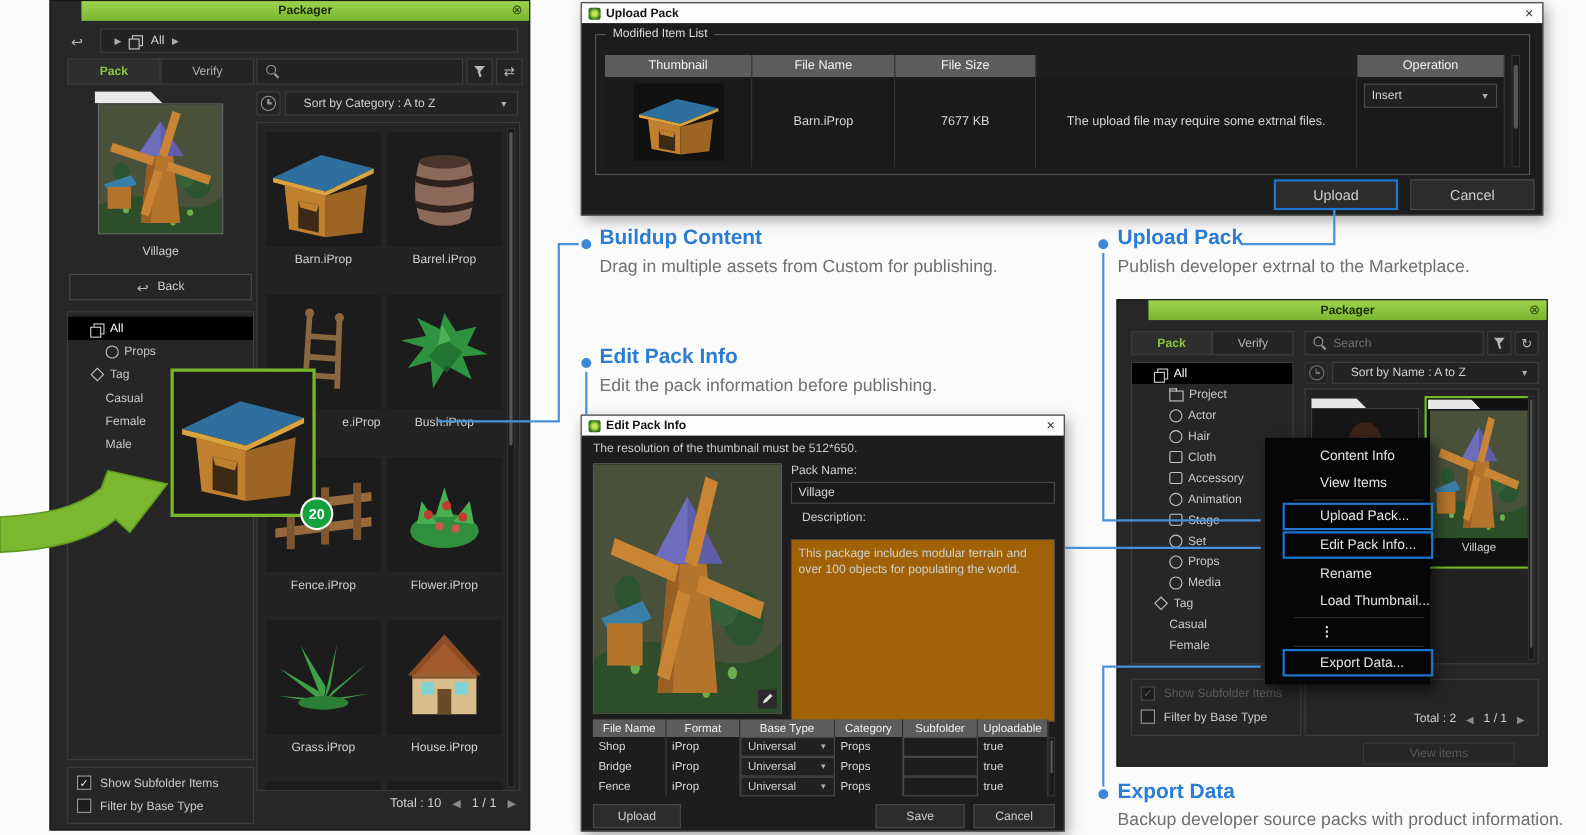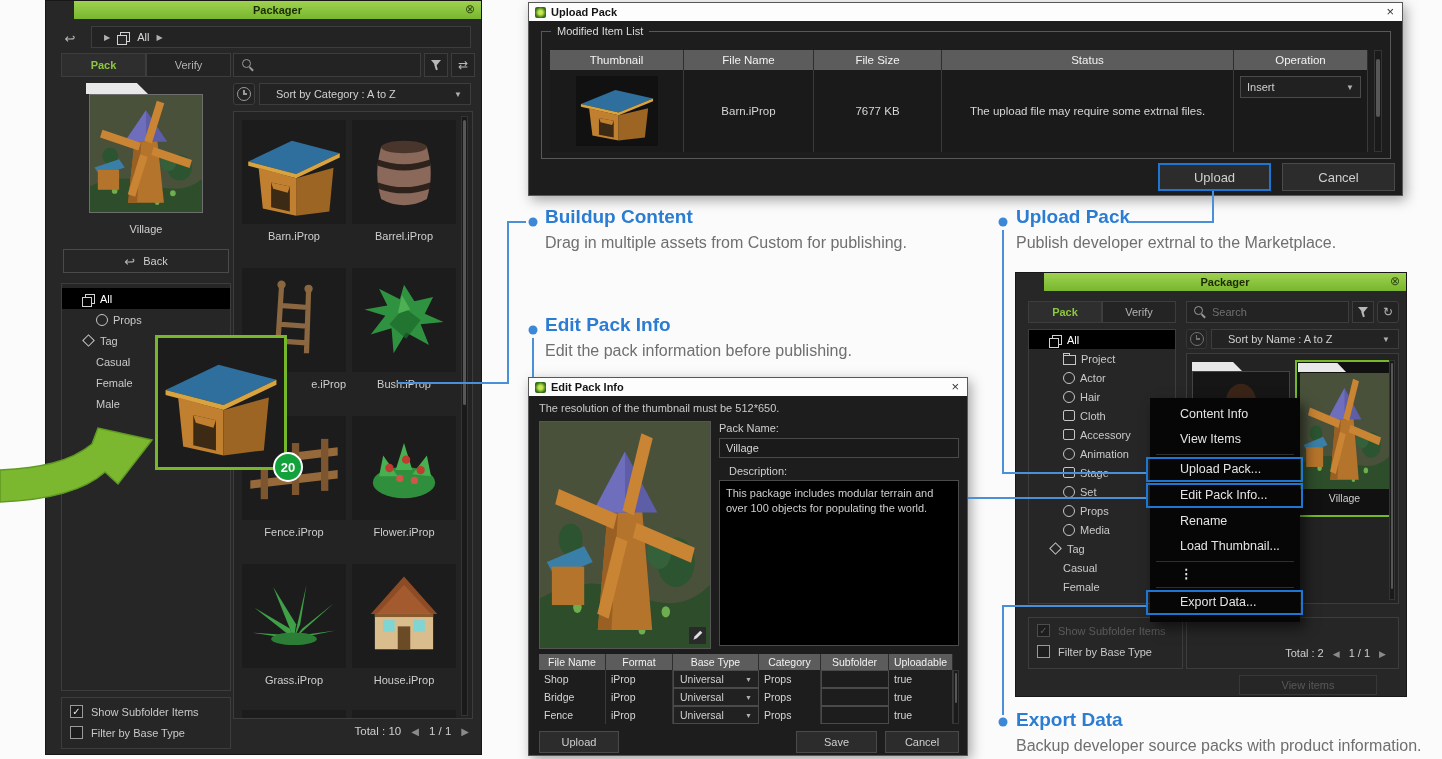--- a/index.html
+++ b/index.html
@@ -368,21 +368,20 @@
       <span class="dlg-ico"></span>
       <span>Upload Pack</span>
       <span class="dlg-x">×</span>
     </div>
     <div class="fieldset" style="left:12px;top:28px;width:850px;height:128px;">
       <span class="legend">Modified Item List</span>
 
       <div class="th" style="left:8px;top:18px;width:134px;">Thumbnail</div>
       <div class="th" style="left:142px;top:18px;width:130px;">File Name</div>
       <div class="th" style="left:272px;top:18px;width:128px;">File Size</div>
-      <div class="th" style="left:400px;top:18px;width:292px;">Status</div>
       <div class="th" style="left:692px;top:18px;width:134px;">Operation</div>
 
       <div class="tdcell" style="left:8px;top:38px;width:134px;height:82px;background:#1a1a1a;">
         <div style="width:82px;height:70px;background:#111;">
           <svg class="thumb-svg" viewBox="0 0 100 100" preserveAspectRatio="none">
               <use href="#sym-barn"></use>
             </svg>
         </div>
       </div>
       <div class="tdcell" style="left:142px;top:38px;width:130px;height:82px;background:#1a1a1a;">Barn.iProp</div>
@@ -415,21 +414,21 @@
         </svg>
       <div class="edit-pencil" style="right:4px;bottom:4px;">
         <svg width="11" height="11" viewBox="0 0 16 16">
             <path d="M2 14 L4 9 L12 1 L15 4 L7 12 Z" fill="#e0e0e0"></path>
           </svg>
       </div>
     </div>
     <div class="abs" style="left:190px;top:44px;font-size:11px;color:#cfcfcf;">Pack Name:</div>
     <input class="abs" style="left: 190px; top: 60px; width: 240px; height: 20px; background: rgb(26, 26, 26); border: 1px solid rgb(74, 74, 74); color: rgb(214, 214, 214); font-size: 11px; padding: 0px 6px; font-family: &quot;Liberation Sans&quot;, sans-serif;" value="Village">
     <div class="abs" style="left:200px;top:87px;font-size:11px;color:#cfcfcf;">Description:</div>
-    <div class="abs" style="left:190px;top:102px;width:240px;height:166px;background:#000000;border:1px solid #4a4a4a;color:#cfcfcf;font-size:11px;padding:5px 6px;line-height:1.35;">This package includes modular terrain and over 100 objects for populating the world.</div>
+    <div class="abs" style="left:190px;top:112px;width:240px;height:166px;background:#a16207;border:1px solid #4a4a4a;color:#cfcfcf;font-size:11px;padding:5px 6px;line-height:1.35;">This package includes modular terrain and over 100 objects for populating the world.</div>
 
     <div class="abs" style="left:10px;top:276px;width:420px;height:70px;">
       <div class="th" style="left:0;top:0;width:67px;height:16px;font-size:10.5px;">File Name</div>
       <div class="th" style="left:67px;top:0;width:67px;height:16px;font-size:10.5px;">Format</div>
       <div class="th" style="left:134px;top:0;width:86px;height:16px;font-size:10.5px;">Base Type</div>
       <div class="th" style="left:220px;top:0;width:62px;height:16px;font-size:10.5px;">Category</div>
       <div class="th" style="left:282px;top:0;width:68px;height:16px;font-size:10.5px;">Subfolder</div>
       <div class="th" style="left:350px;top:0;width:64px;height:16px;font-size:10.5px;">Uploadable</div>
 
       <div class="tdcell" style="left:0;top:16px;width:67px;height:18px;justify-content:flex-start;padding-left:5px;font-size:10.5px;">Shop</div>
@@ -602,21 +601,21 @@
     </div>
     <div class="ibox abs" style="left:170px;top:344px;width:213px;height:52px;background:#262626;display:flex;align-items:flex-end;justify-content:flex-end;gap:9px;padding:0 12px 9px 0;font-size:11px;color:#cfcfcf;">
       <span>Total : 2</span>
       <span style="color:#8a8a8a;font-size:9px;">◀</span>
       <span>1 / 1</span>
       <span style="color:#8a8a8a;font-size:9px;">▶</span>
     </div>
     <div class="btn dim abs" style="left:223px;top:402px;width:138px;height:20px;">View items</div>
   </div>
 
-  <div class="menu" style="left:1150px;top:398px;width:150px;height:224px;">
+  <div class="menu" style="left:1150px;top:398px;width:150px;height:224px;padding-left:20px;">
     <div class="mi">Content Info</div>
     <div class="mi">View Items</div>
     <div class="msep"></div>
     <div class="mi hl">Upload Pack...</div>
     <div class="mi hl" style="margin-top:1px;">Edit Pack Info...</div>
     <div class="mi" style="margin-top:1px;">Rename</div>
     <div class="mi">Load Thumbnail...</div>
     <div class="msep"></div>
     <div class="mi" style="height:21px;line-height:21px;font-weight:bold;">⋮</div>
     <div class="msep"></div>

